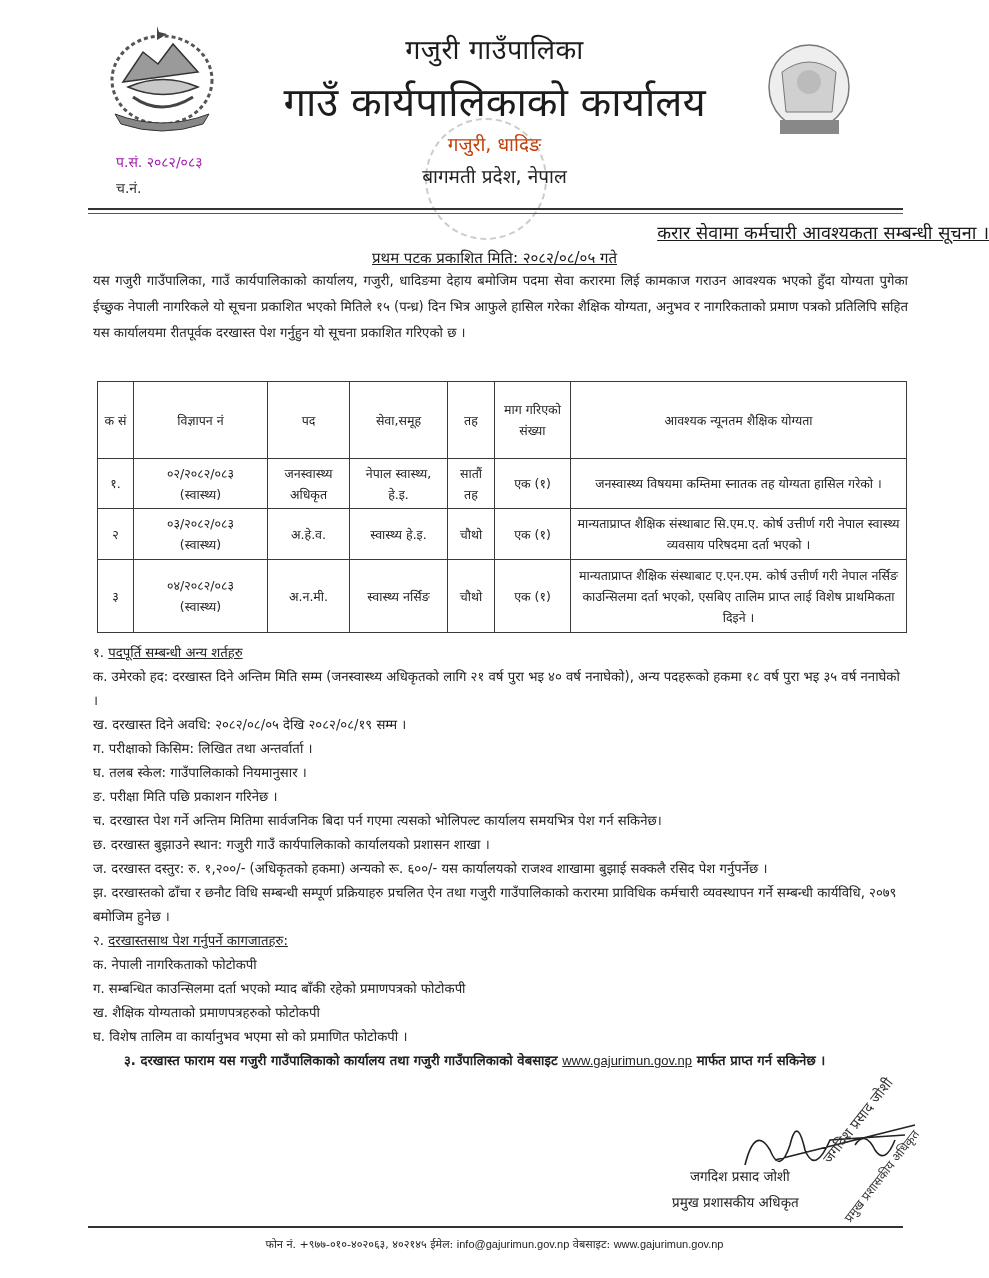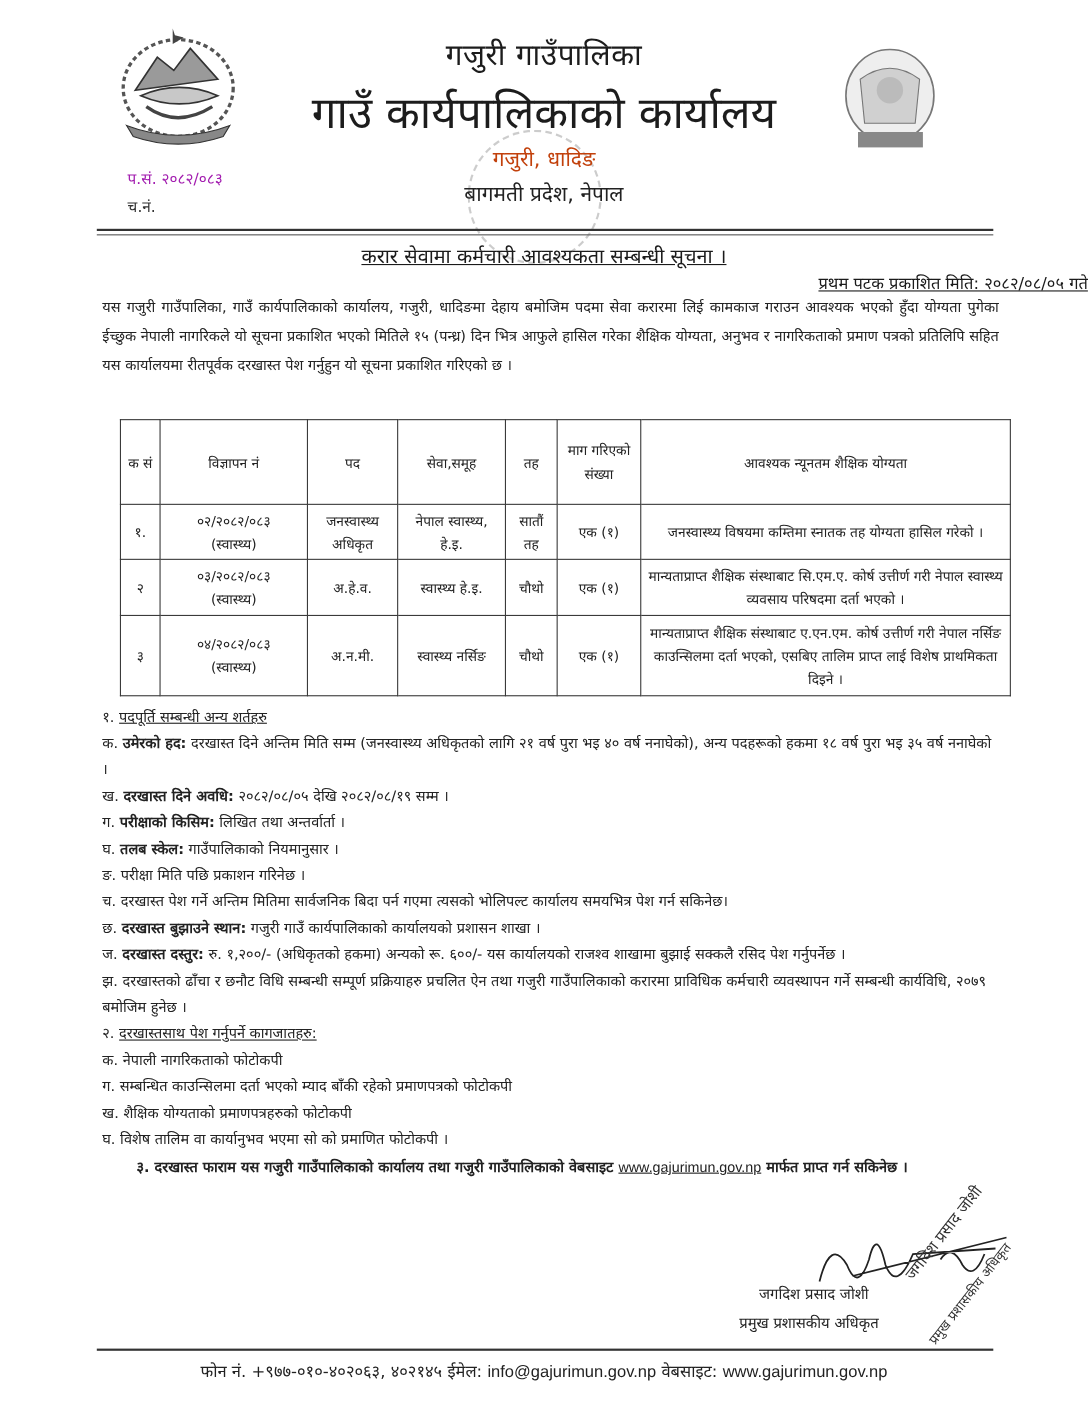--- a/index.html
+++ b/index.html
@@ -13,42 +13,42 @@
   .logo-right { left: 762px; top: 42px; width: 95px; height: 100px; }
   .h-muni { left: 0; width: 989px; top: 30px; text-align: center; font-size: 27px; color: #1c1c1c; letter-spacing: 0.5px; }
   .h-office { left: 0; width: 989px; top: 73px; text-align: center; font-size: 40px; color: #1c1c1c; }
   .h-addr1 { left: 0; width: 989px; top: 131px; text-align: center; font-size: 19px; color: #c2410c; }
   .h-addr2 { left: 0; width: 989px; top: 163px; text-align: center; font-size: 19px; color: #222; }
   .ref-no { left: 116px; top: 152px; font-size: 14px; color: #a21caf; }
   .ch-no { left: 116px; top: 178px; font-size: 14px; color: #333; }
   .stamp-top { left: 425px; top: 118px; width: 118px; height: 118px; border-radius: 50%; border: 2px dashed rgba(110,110,110,0.35); }
   .rule1 { left: 88px; top: 208px; width: 815px; height: 2px; background: #333; }
   .rule2 { left: 88px; top: 213px; width: 815px; height: 1px; background: #555; }
-  .notice-title { left: 0; width: 989px; top: 220px; text-align: center; font-size: 18px; text-decoration: underline; color: #1a1a1a; }
-  .notice-date { left: 0; width: 989px; top: 247px; text-align: right; font-size: 15px; text-decoration: underline; color: #1a1a1a; }
+  .notice-title { left: 0; width: 989px; top: 220px; text-align: right; font-size: 18px; text-decoration: underline; color: #1a1a1a; }
+  .notice-date { left: 0; width: 989px; top: 247px; text-align: center; font-size: 15px; text-decoration: underline; color: #1a1a1a; }
   .intro { left: 93px; top: 268px; width: 815px; font-size: 13.2px; line-height: 26px; text-align: justify; color: #222; }
   table.vac {
     position: absolute; left: 97px; top: 381px; width: 810px; border-collapse: collapse;
-    font-size: 12.5px; color: #222; margin-left: 12px;
+    font-size: 12.5px; color: #222;
   }
   table.vac th, table.vac td { border: 1.5px solid #3a3a3a; text-align: center; vertical-align: middle; padding: 2px 4px; line-height: 21px; font-weight: normal; }
   table.vac thead th { height: 72px; }
   table.vac tbody tr.r1 td { height: 45px; }
   table.vac tbody tr.r2 td { height: 46px; }
   table.vac tbody tr.r3 td { height: 68px; }
   .sec { left: 93px; width: 815px; font-size: 13.2px; color: #222; line-height: 24px; }
-  .sec b { font-weight: bold; }
+  .sec b { font-weight: normal; }
   .u { text-decoration: underline; }
   .link { font-family: "Liberation Sans", sans-serif; text-decoration: underline; font-size: 13px; }
   .sign-name { left: 690px; top: 1167px; font-size: 13.5px; color: #222; }
   .sign-title { left: 672px; top: 1193px; font-size: 13.5px; color: #222; }
   .signature { left: 735px; top: 1105px; width: 190px; height: 80px; }
   .stamp-sign { left: 810px; top: 1095px; width: 160px; height: 140px; }
   .rule-foot { left: 88px; top: 1226px; width: 815px; height: 2px; background: #333; }
-  .footer { left: 0; width: 989px; top: 1236px; text-align: center; font-size: 15px; color: #222; }
+  .footer { left: 0; width: 989px; top: 1236px; text-align: center; font-size: 11px; color: #222; }
   .footer .en { font-family: "Liberation Sans", sans-serif; }
 </style>
 </head>
 <body>
 
 <div class="page">
 
   <svg class="abs logo-left" viewBox="0 0 118 110">
     <ellipse cx="59" cy="58" rx="50" ry="44" fill="none" stroke="#555" stroke-width="3" stroke-dasharray="4 3"></ellipse>
     <path d="M20 60 L40 30 L55 42 L70 22 L95 50 Z" fill="#9a9a9a" stroke="#333" stroke-width="1.5"></path>

